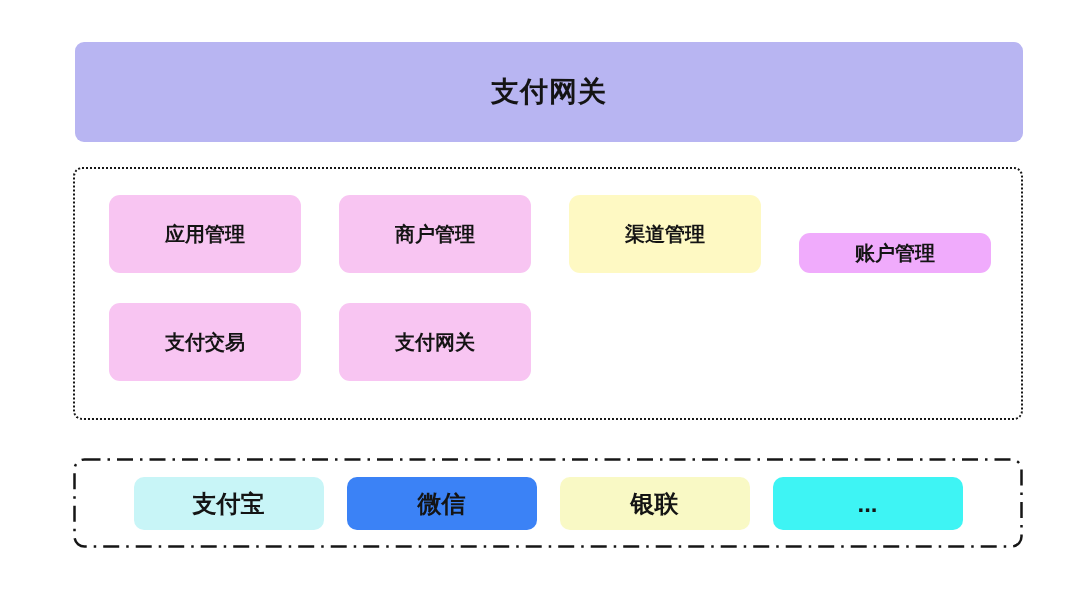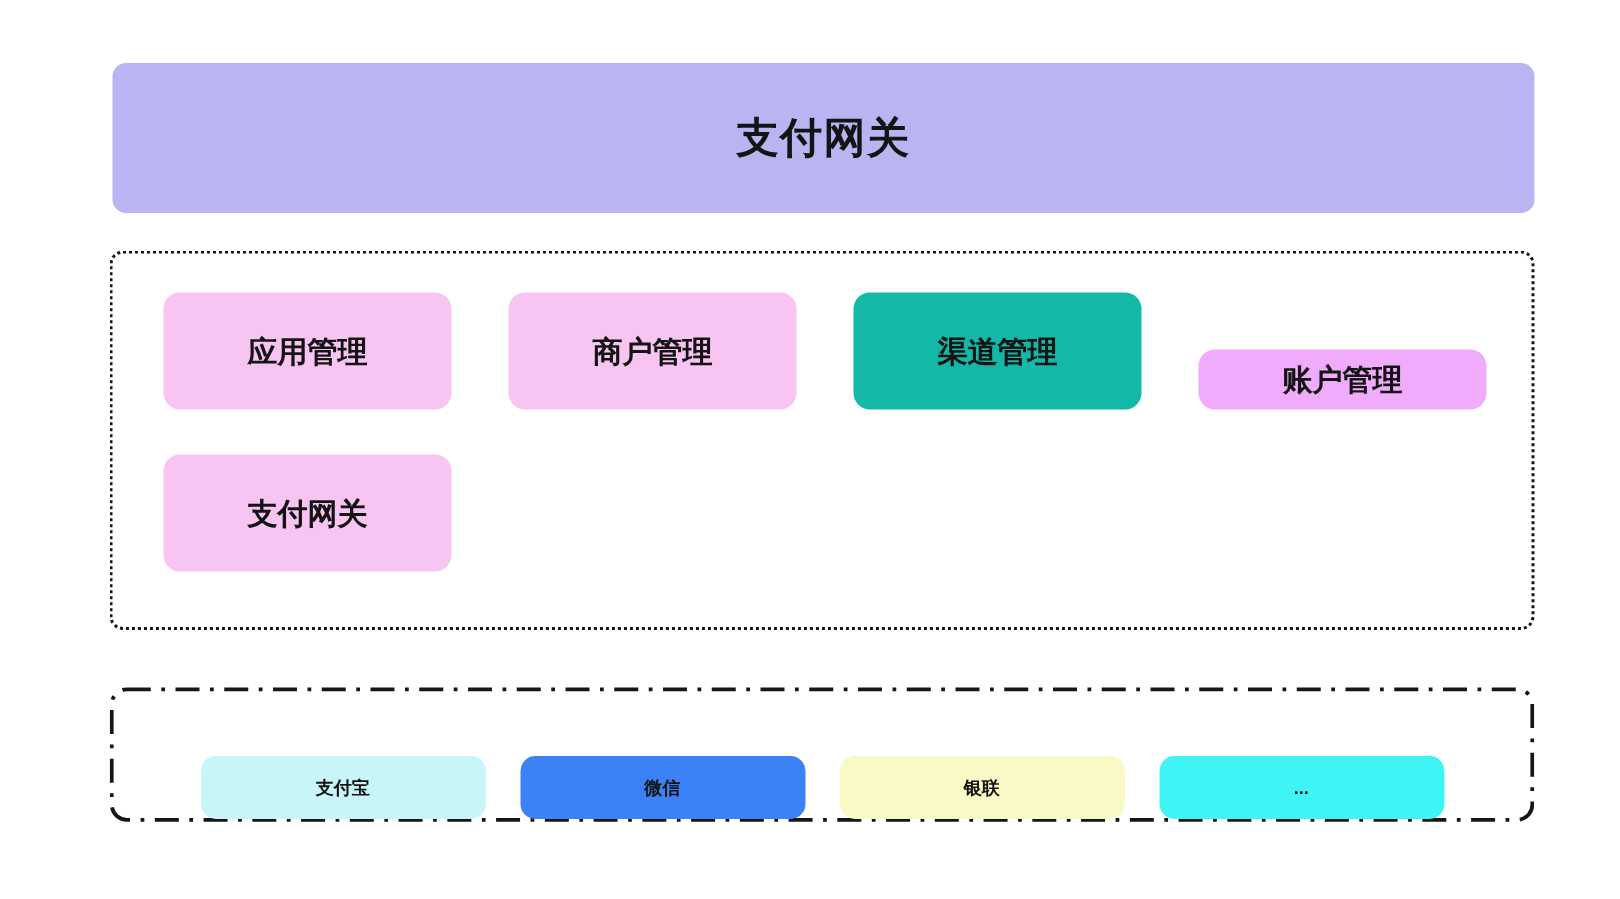--- a/index.html
+++ b/index.html
@@ -83,45 +83,45 @@
     position: absolute;
     left: 0;
     top: 19px;
     width: 100%;
     display: flex;
     justify-content: center;
     gap: 23px;
   }
   .channel-box {
     width: 190px;
-    height: 42px;
+    height: 53px;
     border-radius: 10px;
     display: flex;
     align-items: center;
     justify-content: center;
-    font-size: 12px;
+    font-size: 24px;
     font-weight: bold;
-    margin-top: 27px;
   }
 </style>
 </head>
 <body>
 
 <div class="canvas">
 
   <div class="gateway-banner" style="background-color: rgb(184, 181, 242);">
     <span class="title">支付网关</span>
   </div>
 
   <div class="modules-container">
     <div class="modules-grid">
       <div class="module-box" style="background-color: rgb(248, 197, 242);">应用管理</div>
       <div class="module-box" style="background-color: rgb(248, 197, 242);">商户管理</div>
-      <div class="module-box" style="background-color: #14b8a6;">渠道管理</div>
+      <div class="module-box" style="background-color: #fef9c3;">渠道管理</div>
       <div class="module-box" style="background-color: #f0abfc; margin-top: 38px;">账户管理</div>
+      <div class="module-box" style="background-color: rgb(248, 197, 242);">支付交易</div>
       <div class="module-box" style="background-color: rgb(248, 197, 242);">支付网关</div>
     </div>
   </div>
 
   <div class="channels-container">
     <svg class="channels-border" width="950" height="90" viewBox="0 0 950 90">
       <rect x="1.5" y="1.5" width="947" height="87" rx="10" ry="10" fill="none" stroke="#161616" stroke-width="2.5" stroke-dasharray="16 7 2.5 7"></rect>
     </svg>
     <div class="channels-row">
       <div class="channel-box" style="background-color: rgb(200, 245, 247);">支付宝</div>

